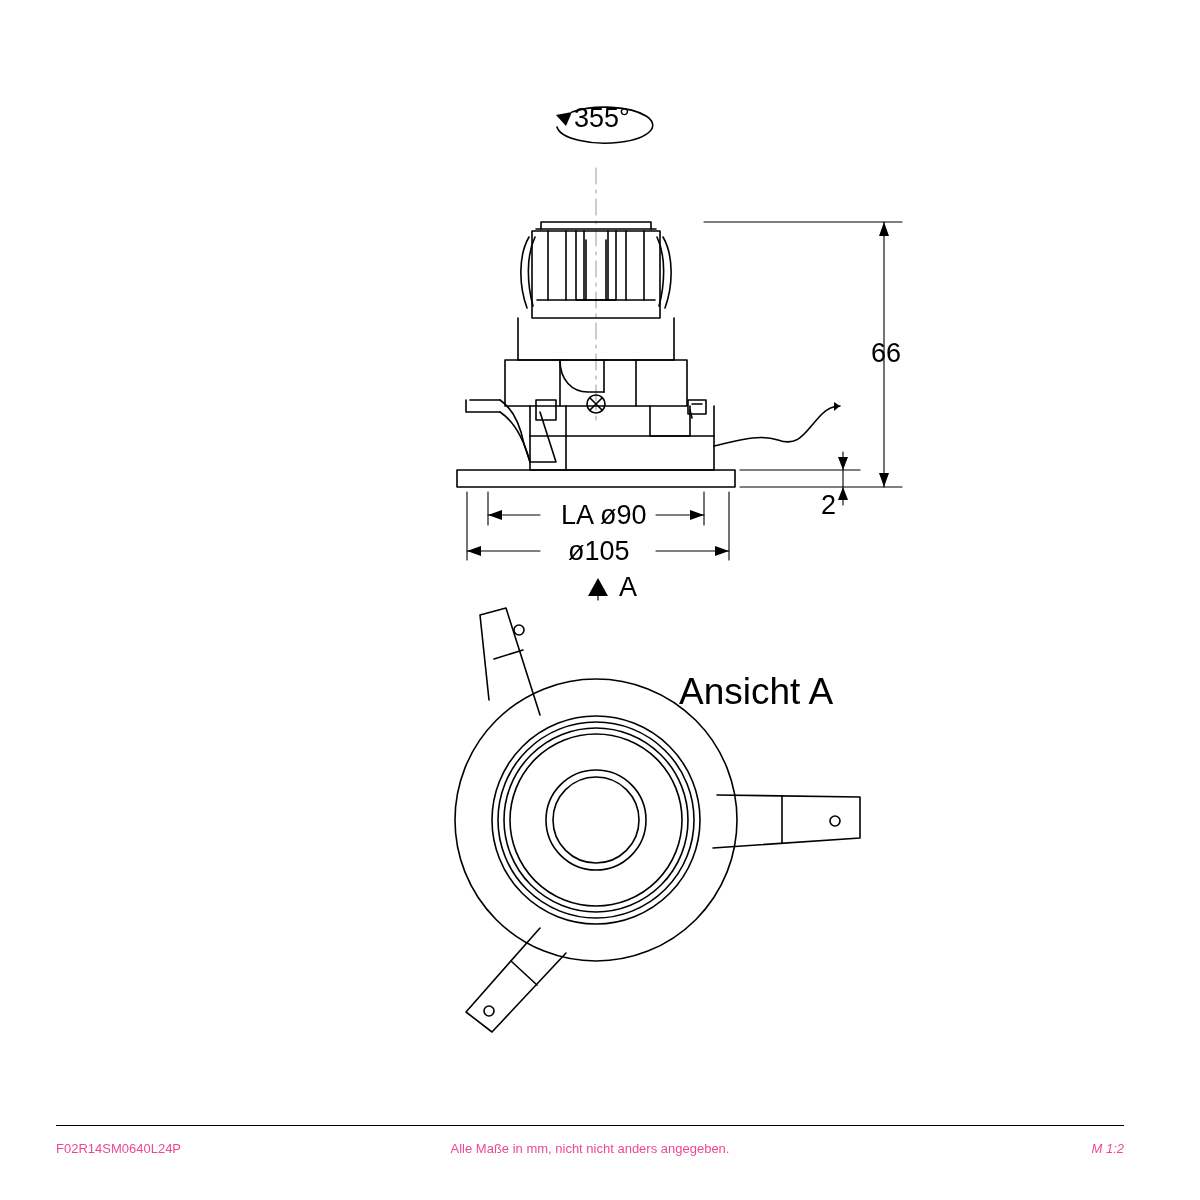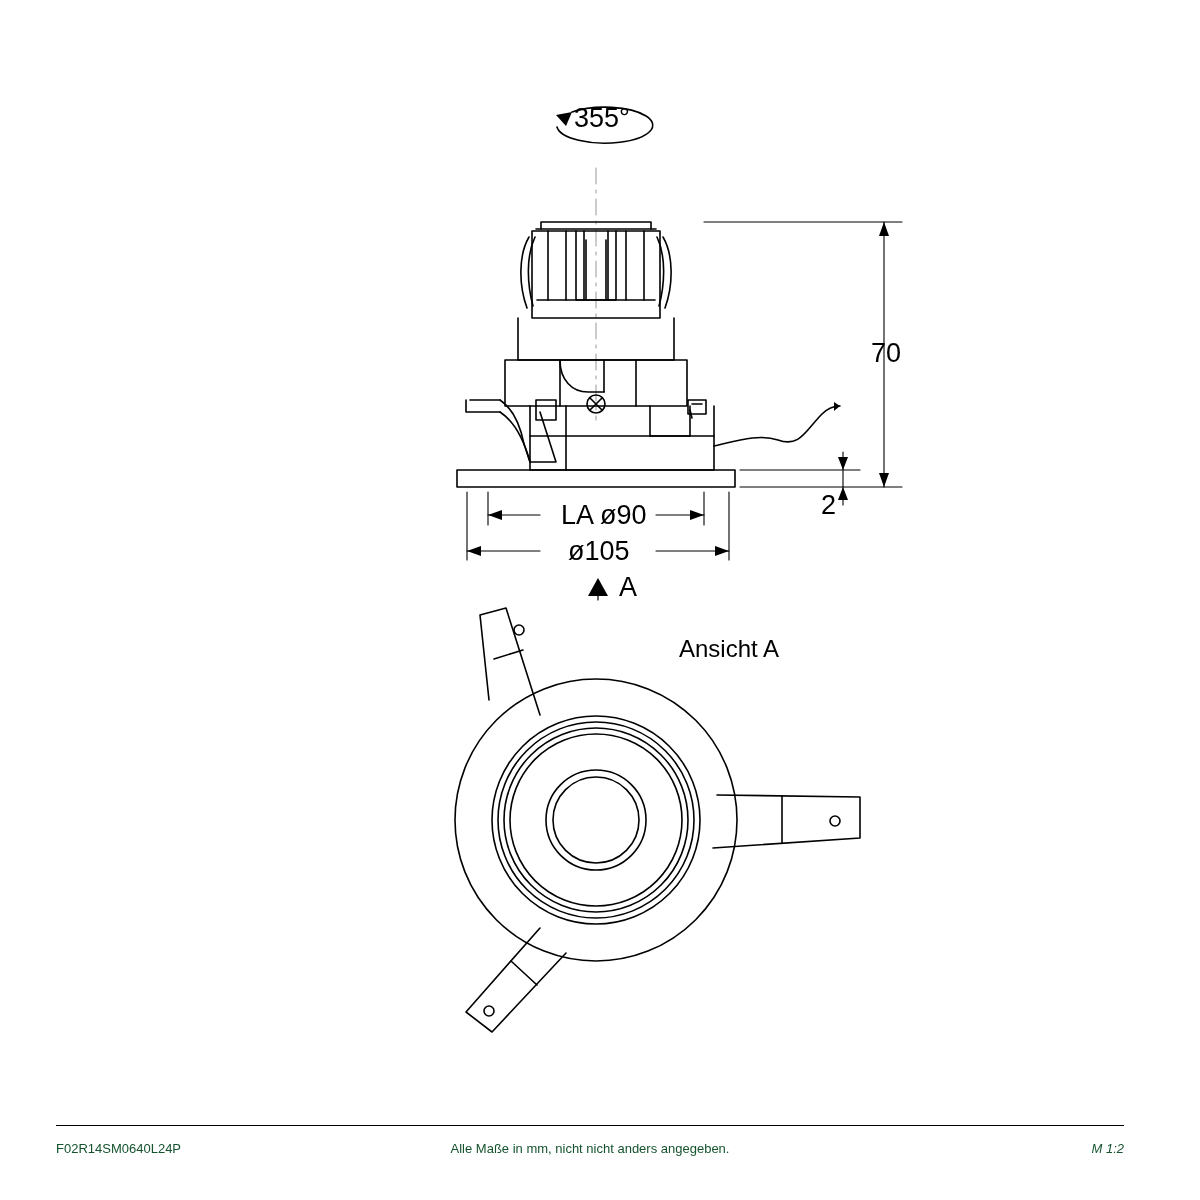--- a/index.html
+++ b/index.html
@@ -31,21 +31,21 @@
     position: absolute;
     white-space: nowrap;
     font-family: "Liberation Sans", sans-serif;
     color: #000;
   }
   .big-text { font-size: 27px; }
   .foot {
     position: absolute;
     bottom: 44px;
     font-size: 13px;
-    color: #14532d;
+    color: #ec4899;
     font-family: "Liberation Sans", sans-serif;
   }
   .foot-left { left: 56px; }
   .foot-center { left: 50%; transform: translateX(-50%); }
   .foot-right { right: 56px; font-style: italic; }
   .footer-rule {
     position: absolute;
     left: 56px;
     right: 56px;
     bottom: 74px;
@@ -187,25 +187,25 @@
           <path d="M540 928 L466 1012 L492 1032 L566 953"></path>
           <path d="M511 961 L537 985"></path>
           <circle cx="489" cy="1011" r="5"></circle>
         </g>
       </g>
 
     </g>
   </svg>
 
   <div class="lbl big-text" style="left:574px; top:103px;">355°</div>
-  <div class="lbl big-text" style="left:871px; top:338px;">70</div>
+  <div class="lbl big-text" style="left:871px; top:338px;">66</div>
   <div class="lbl big-text" style="left:821px; top:490px;">2</div>
   <div class="lbl big-text" style="left:561px; top:500px;text-align:center;">LA ø90</div>
   <div class="lbl big-text" style="left:568px; top:536px;text-align:right;">ø105</div>
   <div class="lbl big-text" style="left:619px; top:572px;">A</div>
-  <div class="lbl" style="left:679px; top:635px; font-size:24px;">Ansicht A</div>
+  <div class="lbl" style="left:679px; top:671px; font-size:37px;">Ansicht A</div>
 
   <div class="footer-rule"></div>
   <div class="foot foot-left">F02R14SM0640L24P</div>
   <div class="foot foot-center">Alle Maße in mm, nicht nicht anders angegeben.</div>
   <div class="foot foot-right">M 1:2</div>
 
 </div>
 
 </body></html>

